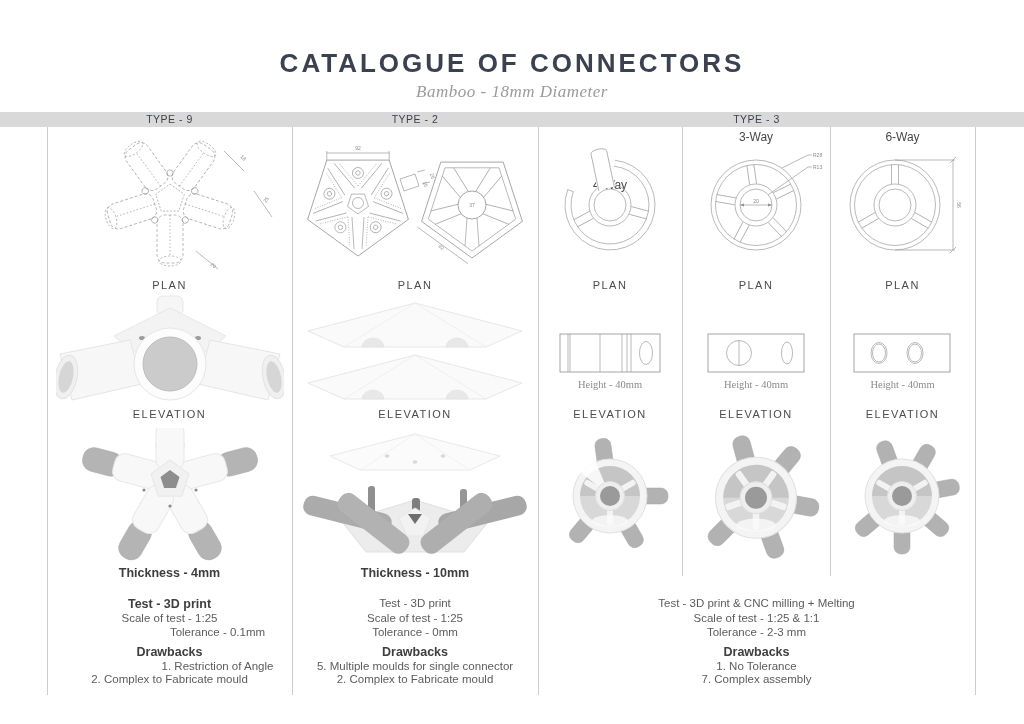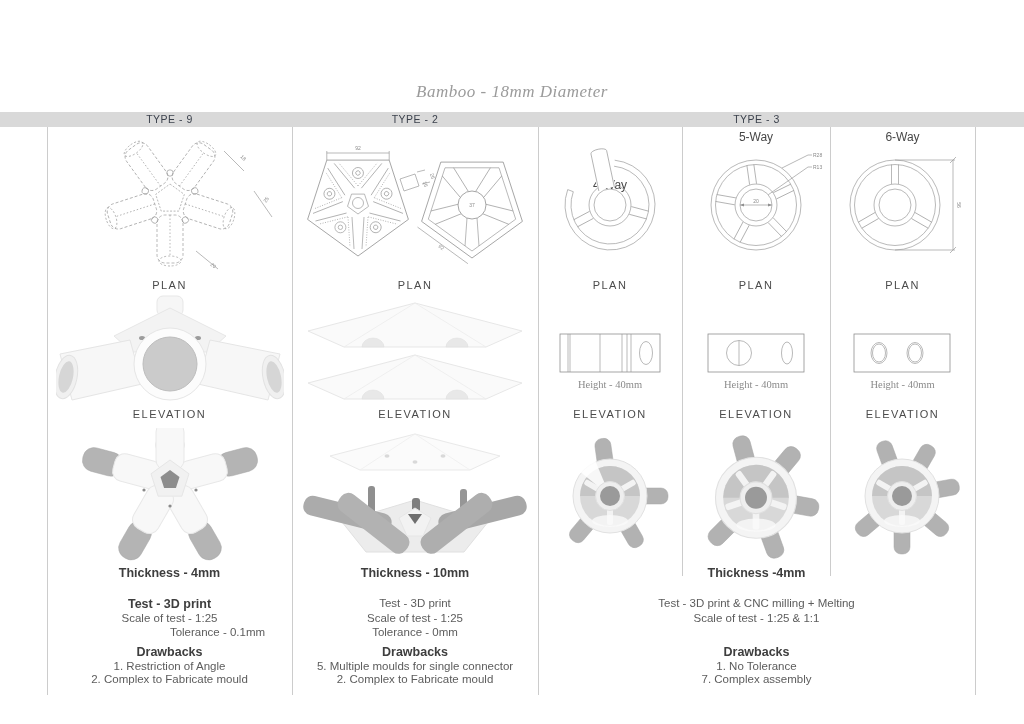--- a/index.html
+++ b/index.html
@@ -23,20 +23,21 @@
   .t-reg{color:#5c5c5c;font-size:11.5px;text-align:center;}
   svg{display:block;}
   .tl{stroke:#9b9b9b;stroke-width:0.7;fill:none;}
   .dim{font-size:5px;fill:#8a8a8a;}
 </style>
 </head>
 <body>
 
 <div class="page">
 
+  <div class="abs title">CATALOGUE OF CONNECTORS</div>
   <div class="abs subtitle">Bamboo - 18mm Diameter</div>
 
   <div class="abs band"></div>
   <div class="abs band-label" style="left:47px;width:245px;">TYPE - 9</div>
   <div class="abs band-label" style="left:292px;width:246px;">TYPE - 2</div>
   <div class="abs band-label" style="left:538px;width:437px;">TYPE - 3</div>
 
   <div class="abs vline" style="left:47px;top:127px;height:568px;"></div>
   <div class="abs vline" style="left:292px;top:127px;height:568px;"></div>
   <div class="abs vline" style="left:538px;top:127px;height:568px;"></div>
@@ -113,21 +114,21 @@
     <circle cx="88" cy="62" r="1.6" fill="#8a8a8a"></circle>
     <circle cx="140" cy="62" r="1.6" fill="#8a8a8a"></circle>
     <circle cx="114" cy="78" r="1.6" fill="#8a8a8a"></circle>
   </svg>
 
   <div class="abs t-bold" style="left:47px;top:566px;width:245px;">Thickness - 4mm</div>
   <div class="abs t-bold" style="left:47px;top:597px;width:245px;">Test - 3D print</div>
   <div class="abs t-reg" style="left:47px;top:612px;width:245px;">Scale of test - 1:25</div>
   <div class="abs t-reg" style="left:47px;top:626px;width:245px;padding-left:48px;">Tolerance - 0.1mm</div>
   <div class="abs t-bold" style="left:47px;top:645px;width:245px;">Drawbacks</div>
-  <div class="abs t-reg" style="left:47px;top:660px;width:245px;">1. Restriction of Angle</div>
+  <div class="abs t-reg" style="left:47px;top:660px;width:245px;padding-left:48px;">1. Restriction of Angle</div>
   <div class="abs t-reg" style="left:47px;top:673px;width:245px;">2. Complex to Fabricate mould</div>
 
   <svg class="abs" style="left:296px;top:141px;" width="238" height="136" viewBox="0 0 238 136">
     <defs>
       <g id="t2spoke">
         <line x1="56" y1="76" x2="58" y2="108" class="tl"></line>
         <line x1="68" y1="76" x2="66" y2="108" class="tl"></line>
         <line x1="52" y1="76" x2="54" y2="106" class="tl" stroke-dasharray="1 1.5"></line>
         <line x1="72" y1="76" x2="70" y2="106" class="tl" stroke-dasharray="1 1.5"></line>
       </g>
@@ -285,21 +286,21 @@
       </g>
     <g transform="rotate(330 62 60)">
         <rect x="74" y="57" width="17" height="6" rx="2" fill="#f3f3f3"></rect>
       </g>
     <path d="M 62 60 L 25 30 A 44 44 0 0 1 44 17 Z" fill="#ffffff" opacity="0.85"></path>
     <circle cx="62" cy="60" r="14.5" fill="#eeeeee" stroke="#e0e0e0"></circle>
     <circle cx="62" cy="60" r="10" fill="#9a9a9a"></circle>
     <ellipse cx="62" cy="85" rx="18" ry="6" fill="#fafafa" opacity="0.8"></ellipse>
   </svg>
 
-  <div class="abs sublabel" style="left:682px;width:148px;">5-Way</div>
+  <div class="abs sublabel" style="left:682px;width:148px;">3-Way</div>
   <svg class="abs" style="left:684px;top:147px;" width="145" height="118" viewBox="0 0 145 118">
     <circle cx="72" cy="58" r="45" class="tl" stroke-width="0.9"></circle>
     <circle cx="72" cy="58" r="40.5" class="tl" stroke-width="0.9"></circle>
     <circle cx="72" cy="58" r="21" class="tl" stroke-width="0.9"></circle>
     <circle cx="72" cy="58" r="16" class="tl" stroke-width="0.9"></circle>
     <g transform="rotate(262 72 58)">
         <line x1="93" y1="54.5" x2="112.5" y2="54.5" class="tl"></line>
         <line x1="93" y1="61.5" x2="112.5" y2="61.5" class="tl"></line>
       </g>
     <g transform="rotate(334 72 58)">
@@ -441,20 +442,20 @@
         <rect x="74" y="57" width="17" height="6" rx="2" fill="#f3f3f3"></rect>
       </g>
     <g transform="rotate(330 62 60)">
         <rect x="74" y="57" width="17" height="6" rx="2" fill="#f3f3f3"></rect>
       </g>
     <circle cx="62" cy="60" r="14.5" fill="#eeeeee" stroke="#e0e0e0"></circle>
     <circle cx="62" cy="60" r="10" fill="#9a9a9a"></circle>
     <ellipse cx="62" cy="85" rx="18" ry="6" fill="#fafafa" opacity="0.8"></ellipse>
   </svg>
 
-  <div class="abs t-bold" style="left:538px;top:566px;width:437px;">Thickness -4mm</div>
   <div class="abs t-reg" style="left:538px;top:597px;width:437px;">Test - 3D print &amp; CNC milling + Melting</div>
   <div class="abs t-reg" style="left:538px;top:612px;width:437px;">Scale of test - 1:25 &amp; 1:1</div>
+  <div class="abs t-reg" style="left:538px;top:626px;width:437px;">Tolerance - 2-3 mm</div>
   <div class="abs t-bold" style="left:538px;top:645px;width:437px;">Drawbacks</div>
   <div class="abs t-reg" style="left:538px;top:660px;width:437px;">1. No Tolerance</div>
   <div class="abs t-reg" style="left:538px;top:673px;width:437px;">7. Complex assembly</div>
 
 </div>
 
 </body></html>

